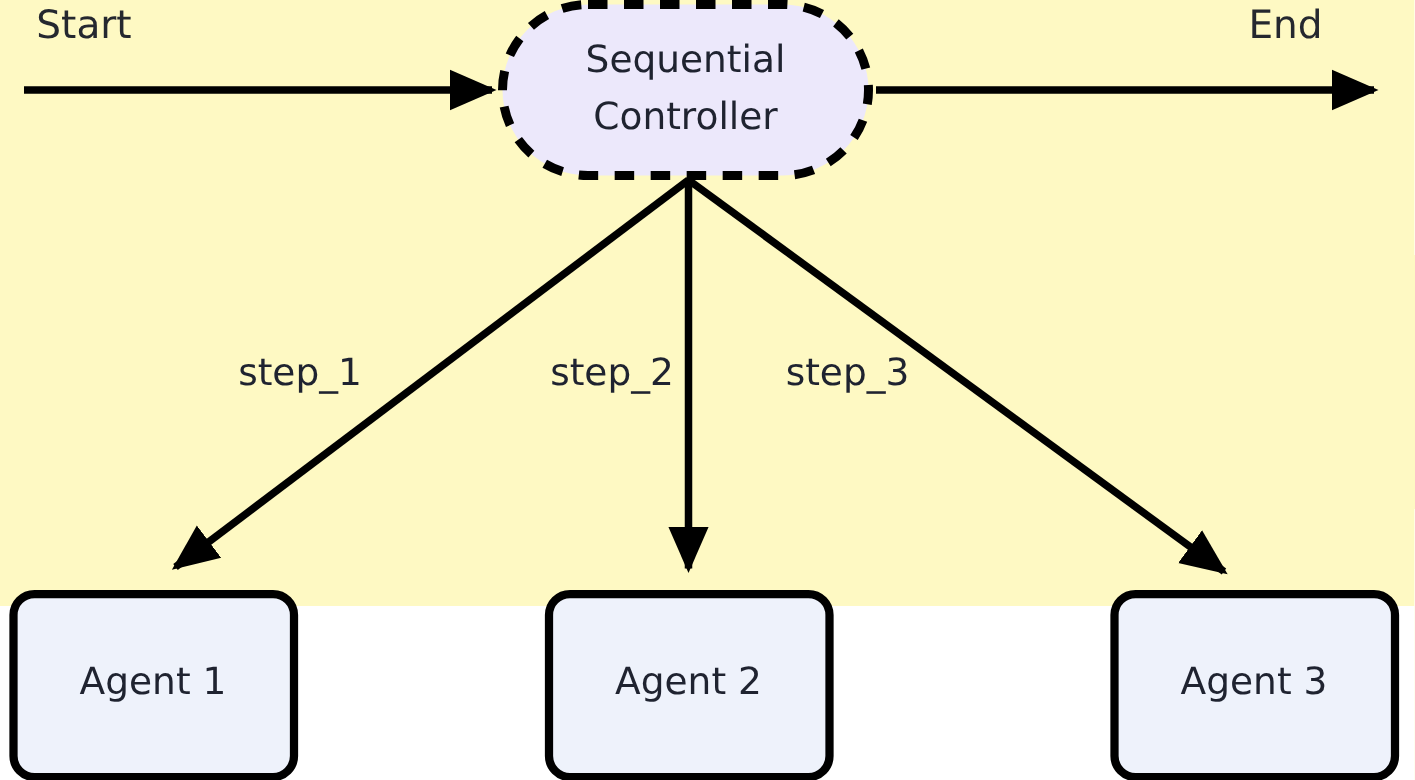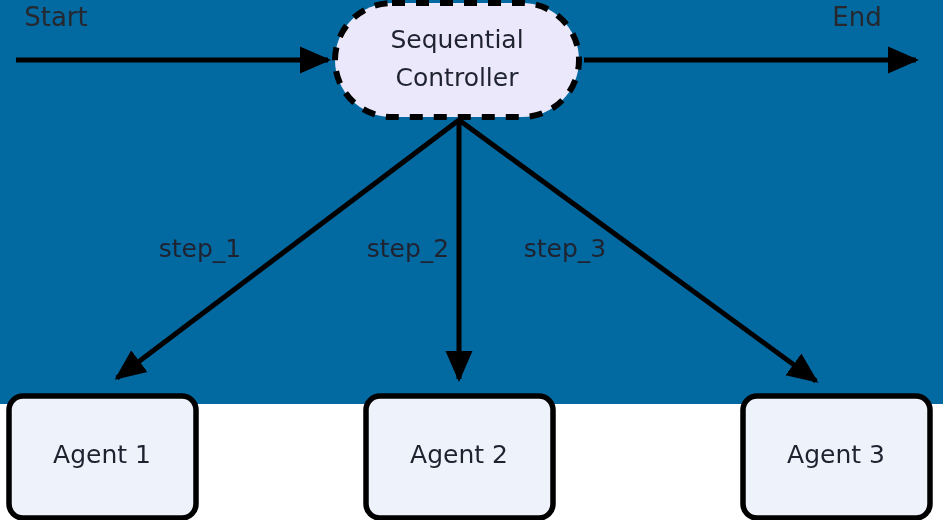--- a/index.html
+++ b/index.html
@@ -11,21 +11,21 @@
   body {
     width: 943px;
     height: 520px;
     overflow: hidden;
     font-family: "DejaVu Sans", "Liberation Sans", sans-serif;
   }
   #diagram-root {
     position: relative;
     width: 943px;
     height: 404px;
-    background: #0369a1;
+    background: #fef9c3;
   }
   svg#diagram-canvas {
     position: absolute;
     left: 0;
     top: 0;
     width: 943px;
     height: 520px;
     display: block;
   }
   .node-label {

